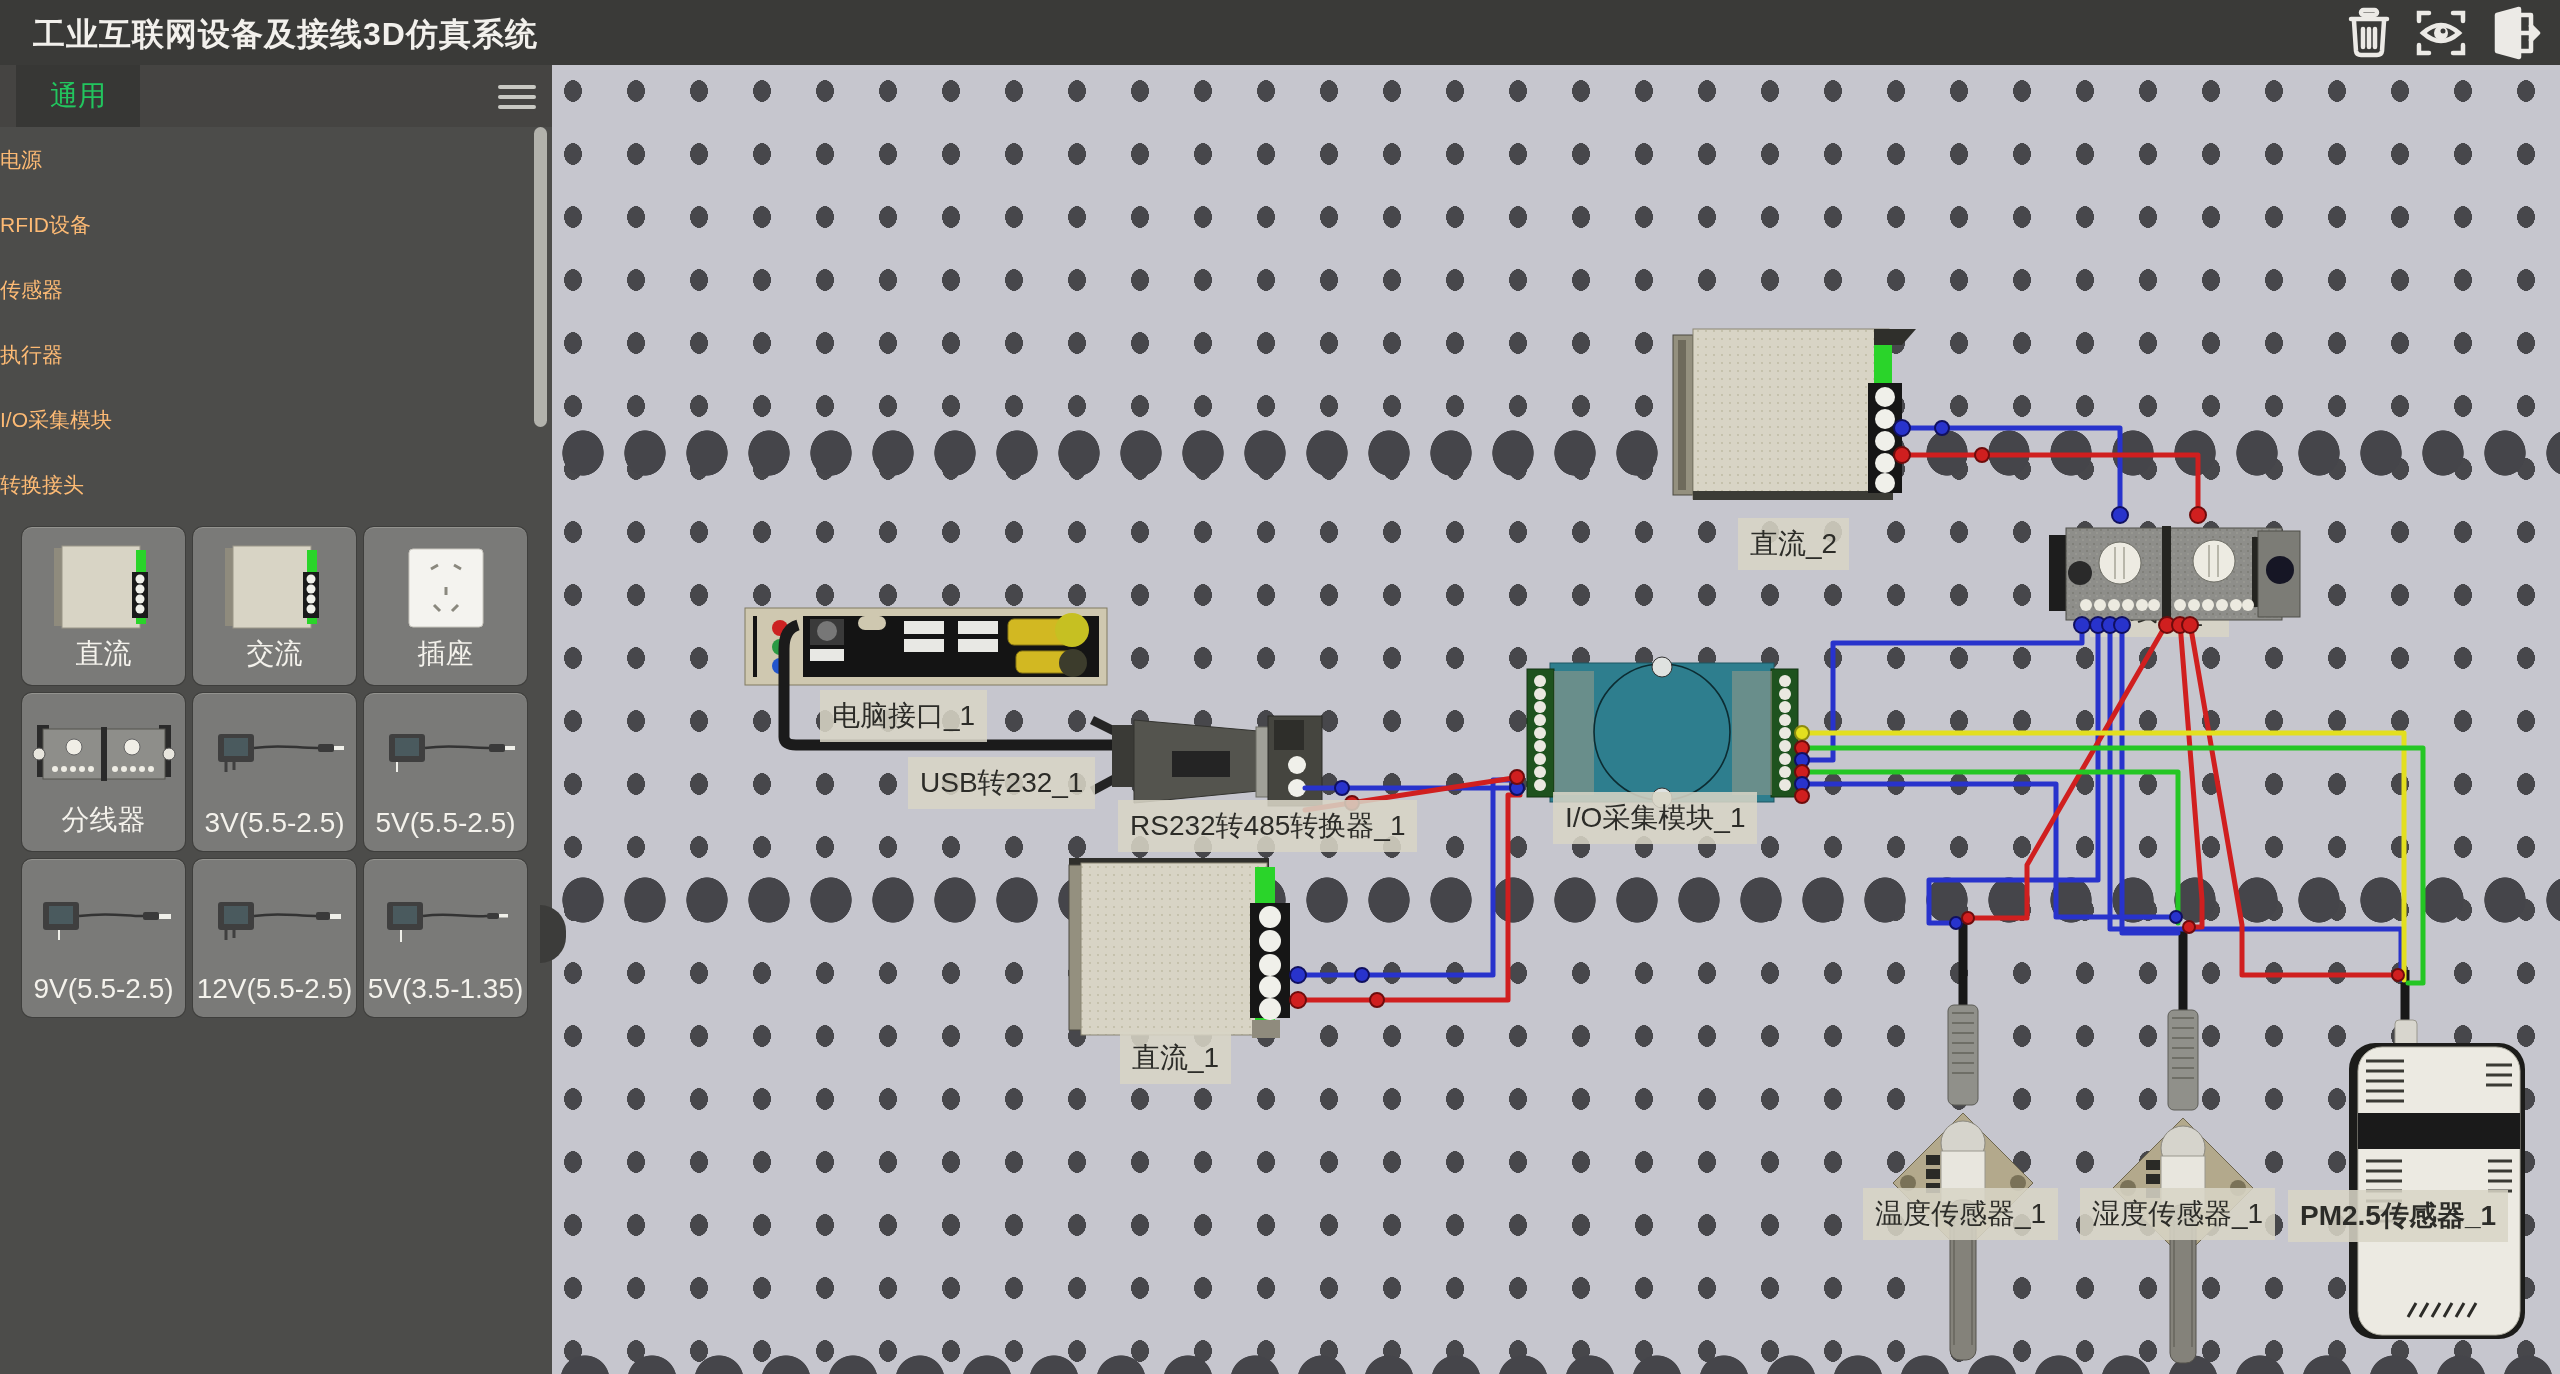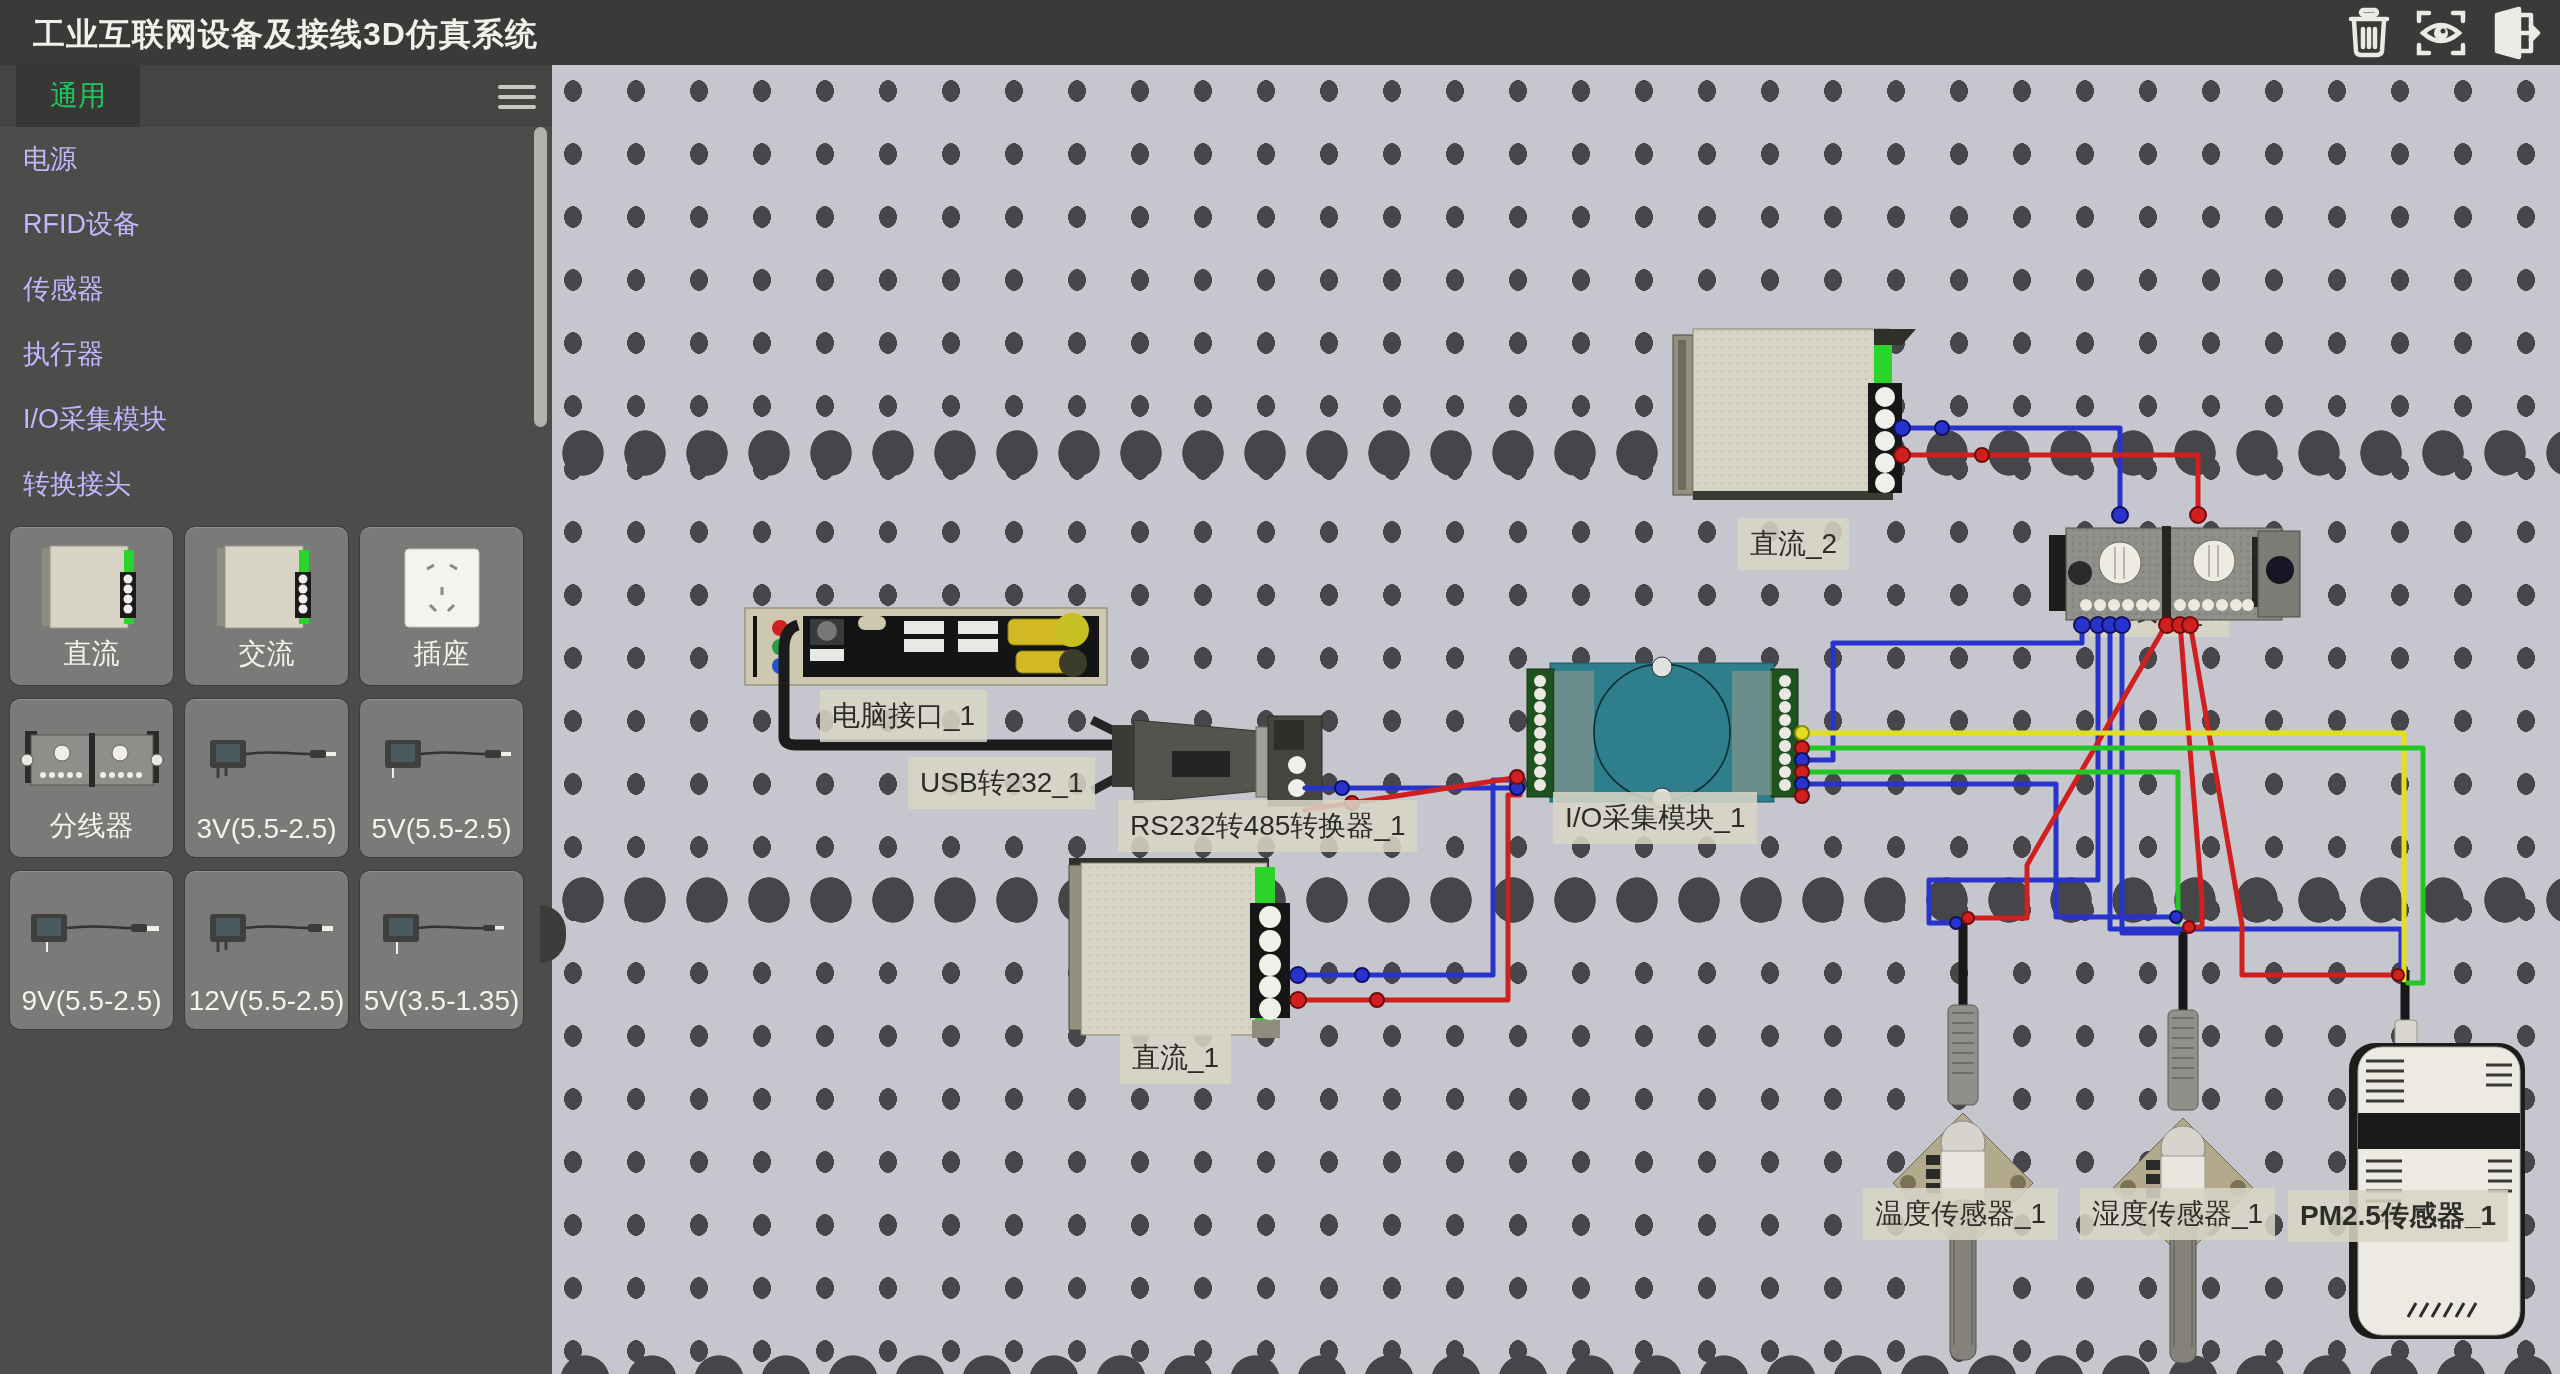--- a/index.html
+++ b/index.html
@@ -15,30 +15,30 @@
 
   
   #sidebar{position:absolute;left:0;top:65px;width:552px;height:1309px;background:#4c4c4a;z-index:15;}
   #tabstrip{position:absolute;left:0;top:0;width:552px;height:62px;background:#454442;}
   #tab-general{position:absolute;left:16px;top:0;width:124px;height:62px;background:#373735;
                color:#22c55e;font-size:28px;display:flex;align-items:center;justify-content:center;cursor:pointer;}
   #hamburger{position:absolute;right:16px;top:20px;width:38px;height:24px;cursor:pointer;}
   #hamburger span{display:block;height:4px;background:#c9c9c3;margin-bottom:6px;border-radius:2px;}
 
   #menu{position:absolute;left:0;top:62px;width:552px;}
-  .menu-item{height:65px;line-height:65px;padding-left:23px;color:#c4b5fd;font-size:27px;cursor:pointer;}
+  .menu-item{height:65px;line-height:65px;color:#fdba74;font-size:21px;cursor:pointer;}
 
   #menu-scrollbar{position:absolute;right:5px;top:62px;width:13px;height:394px;}
   #menu-scrollbar .track{position:absolute;left:0;top:0;width:13px;height:394px;background:#57575
 
 5;border-radius:7px;}
   #menu-scrollbar .thumb{position:absolute;left:0;top:0;width:13px;height:300px;background:#b2b2ac;border-radius:7px;}
 
-  #palette{position:absolute;left:10px;top:462px;width:524px;display:grid;
-           grid-template-columns:repeat(3,163px);grid-auto-rows:158px;column-gap:12px;row-gap:14px;}
+  #palette{position:absolute;left:22px;top:462px;width:524px;display:grid;
+           grid-template-columns:repeat(3,163px);grid-auto-rows:158px;column-gap:12px;row-gap:14px;gap:8px;}
   .tile{position:relative;background:#7a7a78;border-radius:10px;border-top:1px solid #93938f;
         box-shadow:0 0 0 1px #3e3e3c;cursor:pointer;}
   .tile .thumb{position:absolute;left:0;top:8px;width:100%;height:104px;display:flex;
                align-items:center;justify-content:center;}
   .tile .tlabel{position:absolute;left:0;bottom:12px;width:100%;text-align:center;
                 color:#f4f2ec;font-size:28px;white-space:nowrap;}
   #panel-handle{position:absolute;left:540px;top:905px;width:26px;height:58px;background:#3c3c3a;
                 border-radius:0 29px 29px 0;z-index:16;cursor:pointer;}
 
   

